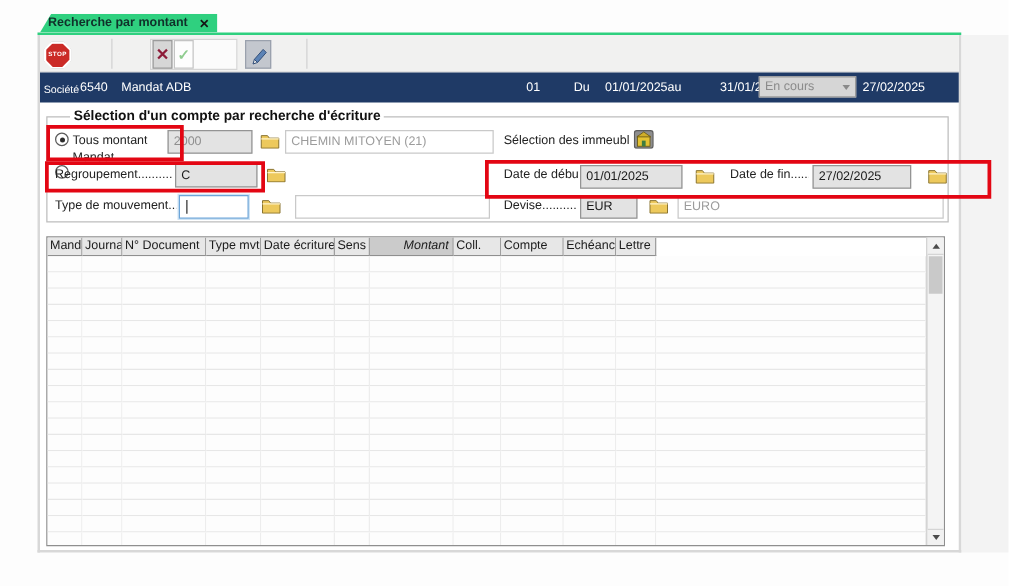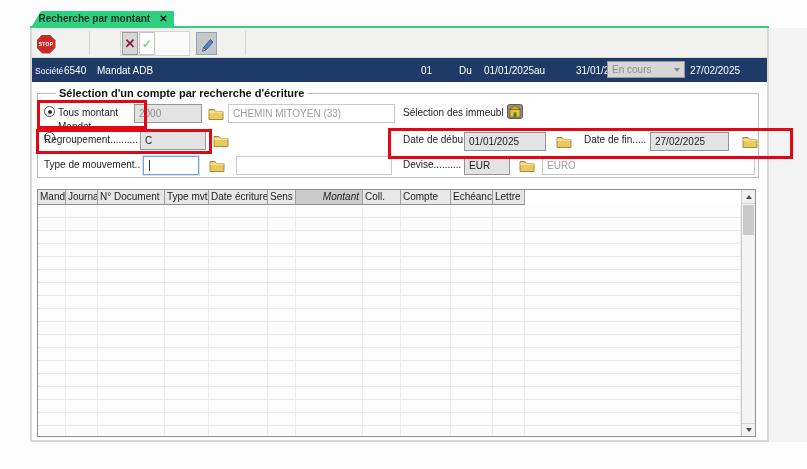--- a/index.html
+++ b/index.html
@@ -121,21 +121,21 @@
 
   <div class="abs radio sel" style="left:44px;top:106px;"></div>
   <div class="abs lbl" style="left:58px;top:107px;">Tous montant</div>
   <div class="abs inp inp-gray dim" style="left:134px;top:104px;width:68px;height:19px;">2000</div>
   <div class="abs" style="left:208px;top:106px;">
     <svg width="16" height="13" viewBox="0 0 16 13">
       <path d="M1 2.5 h5 l1.5 2 H15 v8 H1 Z" fill="#edc95c" stroke="#8a7430" stroke-width="0.8"></path>
       <path d="M1 5 h14" stroke="#fff3c9" stroke-width="1"></path>
     </svg>
   </div>
-  <div class="abs inp inp-white" style="left:228px;top:104px;width:167px;height:19px;">CHEMIN MITOYEN (33)</div>
+  <div class="abs inp inp-white" style="left:228px;top:104px;width:167px;height:19px;">CHEMIN MITOYEN (21)</div>
   <div class="abs lbl" style="left:403px;top:107px;width:101px;">Sélection des immeubles..</div>
   <div class="abs" style="left:507px;top:104px;">
     <svg width="16" height="15" viewBox="0 0 16 15">
       <rect x="0.5" y="0.5" width="15" height="14" rx="2" fill="#8e8e8e" stroke="#5c5c5c"></rect>
       <rect x="3" y="5" width="10" height="8" fill="#e4c232" stroke="#6b5a14" stroke-width="0.7"></rect>
       <path d="M2.5 5.5 L8 1.5 L13.5 5.5 Z" fill="#cfae2a" stroke="#6b5a14" stroke-width="0.7"></path>
       <rect x="6.5" y="8.5" width="3" height="4.5" fill="#3f7d3f"></rect>
     </svg>
   </div>
 

